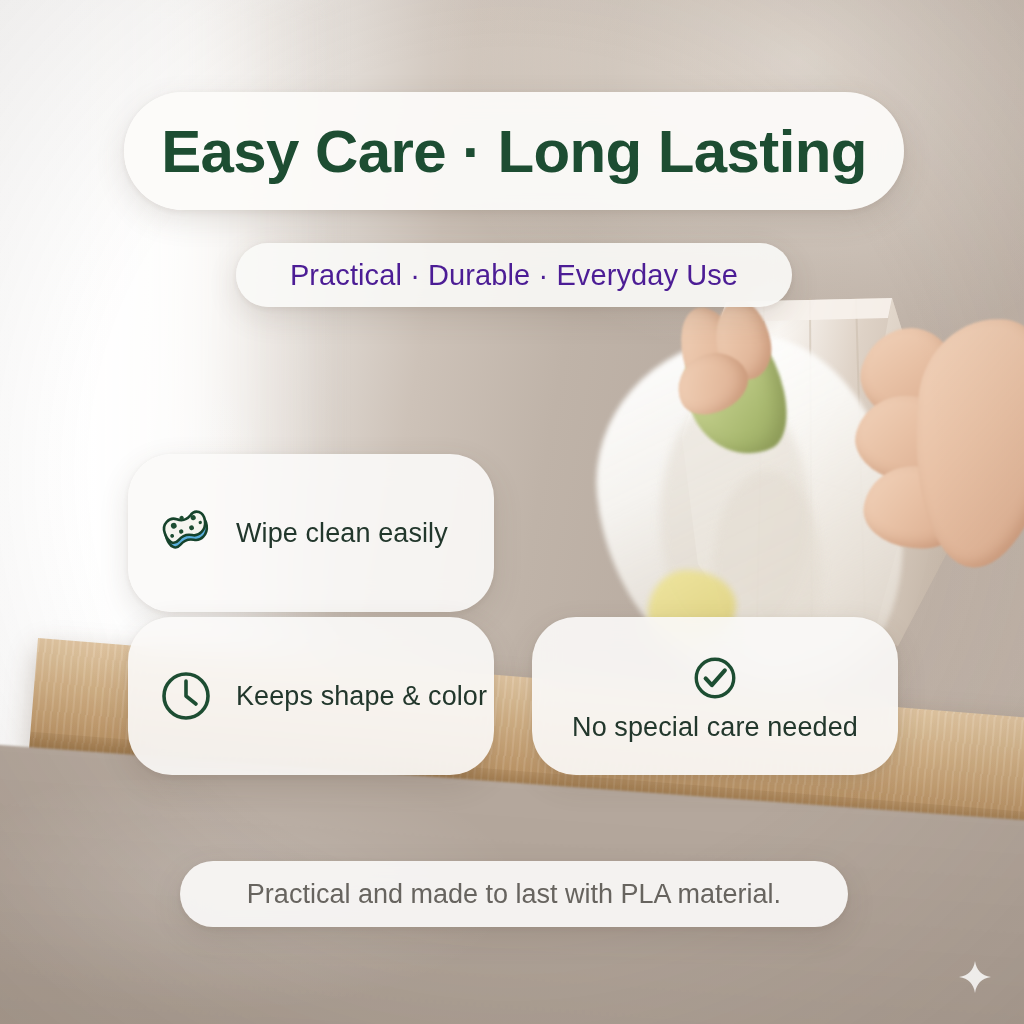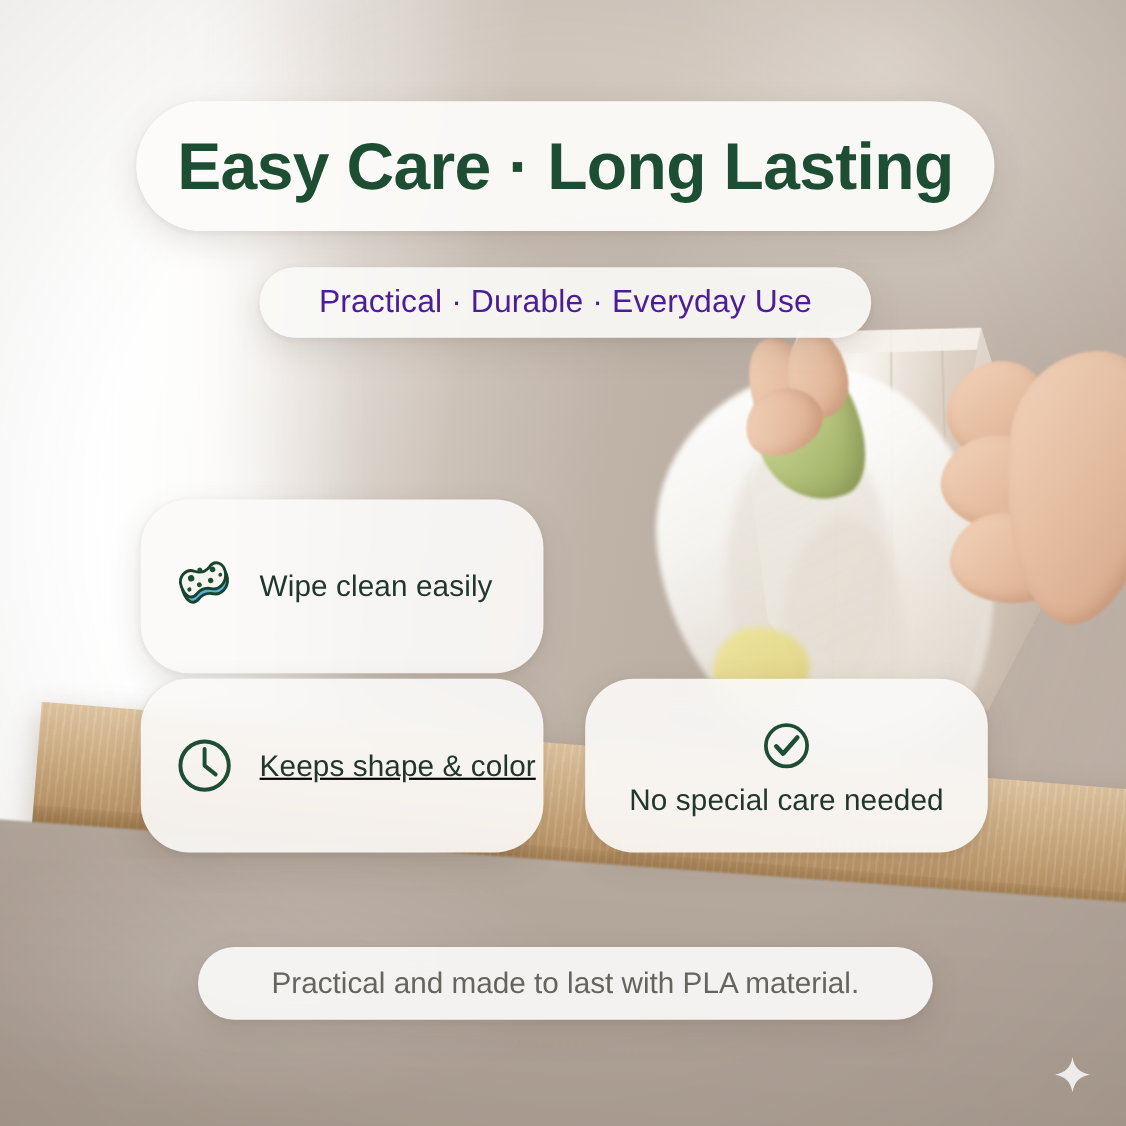--- a/index.html
+++ b/index.html
@@ -228,21 +228,21 @@
 
   
   .feature-card {
     width: 366px; height: 158px;
     border-radius: 44px;
     padding: 0 0 0 30px;
     gap: 22px;
   }
   #feature-0 { left: 128px; top: 417px; margin-top: 37px; }
   #feature-1 { left: 532px; top: 417px; }
-  #feature-2 { left: 128px; top: 617px; text-decoration: underline; }
+  #feature-2 { left: 128px; top: 617px; }
   #feature-3 {
     left: 532px; top: 617px;
     flex-direction: column;
     justify-content: center;
     padding: 0;
     gap: 6px;
   }
   .feature-icon {
     flex: 0 0 auto;
     width: 56px; height: 56px;

